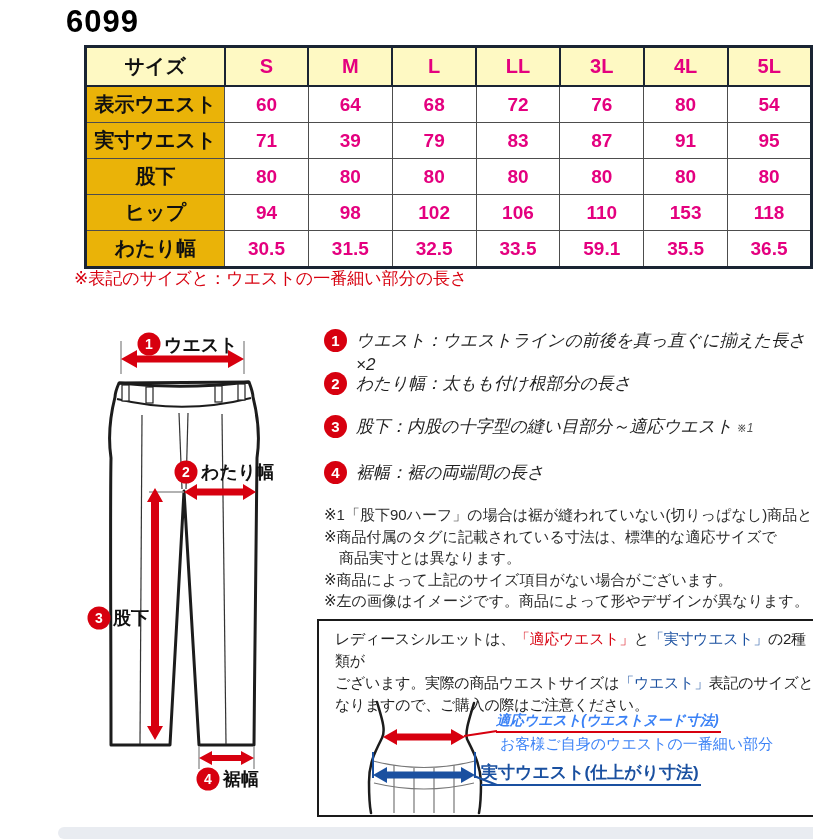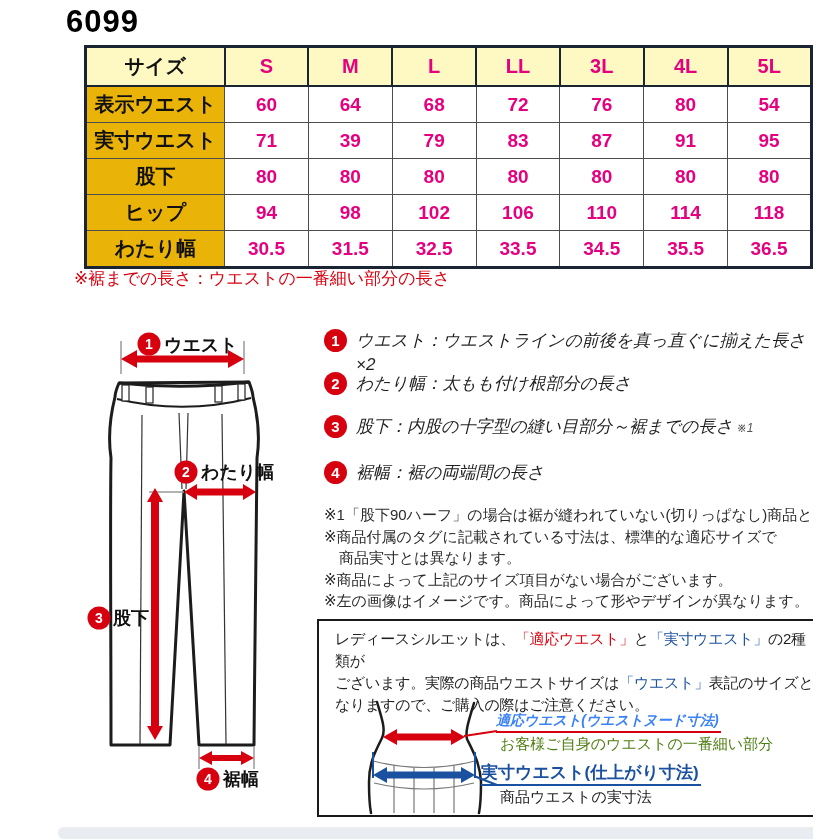--- a/index.html
+++ b/index.html
@@ -33,21 +33,21 @@
   
   .notes-block{position:absolute;left:288px;top:504px;font-size:15px;line-height:21.5px;color:#2b2b2b;white-space:pre;}
 
   
   .info-box{position:absolute;left:281px;top:619px;width:505px;height:198px;border:2px solid #1a1a1a;background:#fff;box-sizing:border-box;}
   .info-intro{position:absolute;left:16px;top:7px;width:485px;font-size:15px;line-height:22px;white-space:pre-line;letter-spacing:-0.3px;}
   .c-black{color:#1f1f1f;} .c-red{color:#d7000f;} .c-blue{color:#1a50a0;}
   .silhouette-svg{position:absolute;left:0;top:0;width:100%;height:100%;pointer-events:none;}
   .fit-label{position:absolute;left:177px;top:89px;font-size:14px;font-weight:bold;color:#3b82f6;
      border-bottom:2.5px solid #d7000f;padding:0 2px 1px 0;line-height:20px;white-space:nowrap;font-style:italic;}
-  .fit-desc{position:absolute;left:181px;top:114px;font-size:15px;color:#4d7c0f;white-space:nowrap;}
+  .fit-desc{position:absolute;left:181px;top:114px;font-size:15px;color:#3b82f6;white-space:nowrap;}
   .actual-label{position:absolute;left:162px;top:142px;font-size:17px;font-weight:bold;color:#1a50a0;
      border-bottom:2.5px solid #1a50a0;padding:0 2px 1px 0;line-height:20px;white-space:nowrap;}
   .actual-desc{position:absolute;left:181px;top:167px;font-size:15px;color:#222;white-space:nowrap;}
 
   
   .pants-svg{position:absolute;left:40px;top:325px;width:250px;height:470px;}
   .pants-svg text{font-family:"Liberation Sans","DejaVu Sans",sans-serif;}
   .diagram-label{font-size:18px;font-weight:bold;fill:#111;}
   .badge-num{font-size:14px;font-weight:bold;fill:#fff;text-anchor:middle;}
 
@@ -116,39 +116,39 @@
             <td>80</td>
             <td>80</td>
           </tr>
           <tr>
             <th>ヒップ</th>
             <td>94</td>
             <td>98</td>
             <td>102</td>
             <td>106</td>
             <td>110</td>
-            <td>114</td>
+            <td>153</td>
             <td>118</td>
           </tr>
           <tr>
             <th>わたり幅</th>
             <td>30.5</td>
             <td>31.5</td>
             <td>32.5</td>
             <td>33.5</td>
-            <td>34.5</td>
+            <td>59.1</td>
             <td>35.5</td>
             <td>36.5</td>
           </tr>
         </tbody>
     </table>
   </div>
 
   <div class="table-notes">
-    <div>※裾までの長さ：ウエストの一番細い部分の長さ</div>
+    <div>※表記のサイズと：ウエストの一番細い部分の長さ</div>
   </div>
 
   <svg class="pants-svg" viewBox="0 0 250 470">
 
     <line x1="45" y1="16" x2="45" y2="49" stroke="#9a9a9a" stroke-width="1.5"></line>
     <line x1="168" y1="16" x2="168" y2="49" stroke="#9a9a9a" stroke-width="1.5"></line>
 
     <polygon points="45,34 61,25 61,30.5 152,30.5 152,25 168,34 152,43 152,37.5 61,37.5 61,43" fill="#d7000f"></polygon>
 
     <g stroke="#1c1c1c" stroke-width="3" fill="none" stroke-linejoin="round">
@@ -195,21 +195,21 @@
   <div class="m-item" style="top:329px;">
     <span class="num-badge">1</span>
     <span class="m-text">ウエスト：ウエストラインの前後を真っ直ぐに揃えた長さ×2</span>
   </div>
   <div class="m-item" style="top:372px;">
     <span class="num-badge">2</span>
     <span class="m-text">わたり幅：太もも付け根部分の長さ</span>
   </div>
   <div class="m-item" style="top:415px;">
     <span class="num-badge">3</span>
-    <span class="m-text"><span>股下：内股の十字型の縫い目部分～裾までの長さ</span><span class="m-note">※1</span></span>
+    <span class="m-text"><span>股下：内股の十字型の縫い目部分～適応ウエスト</span><span class="m-note">※1</span></span>
   </div>
   <div class="m-item" style="top:461px;">
     <span class="num-badge">4</span>
     <span class="m-text">裾幅：裾の両端間の長さ</span>
   </div>
 
   <div class="notes-block">※1「股下90ハーフ」の場合は裾が縫われていない(切りっぱなし)商品となります。
 ※商品付属のタグに記載されている寸法は、標準的な適応サイズで
 　商品実寸とは異なります。
 ※商品によって上記のサイズ項目がない場合がございます。
@@ -240,18 +240,17 @@
 
       <polygon points="54,154 68,146 68,150.5 142,150.5 142,146 156,154 142,162 142,157.5 68,157.5 68,162" fill="#1a50a0"></polygon>
       <line x1="155" y1="155" x2="178" y2="164" stroke="#1a50a0" stroke-width="2.2"></line>
     </svg>
     <div class="info-intro"><span class="c-black">レディースシルエットは、</span><span class="c-red">「適応ウエスト」</span><span class="c-black">と</span><span class="c-blue">「実寸ウエスト」</span><span class="c-black">の2種類が
 ございます。実際の商品ウエストサイズは</span><span class="c-blue">「ウエスト」</span><span class="c-black">表記のサイズと
 なりますので、ご購入の際はご注意ください。</span></div>
     <div class="fit-label">適応ウエスト(ウエストヌード寸法)</div>
     <div class="fit-desc">お客様ご自身のウエストの一番細い部分</div>
     <div class="actual-label">実寸ウエスト(仕上がり寸法)</div>
-    <div class="actual-desc">商品ウエストの実寸法</div>
   </div>
 
   <div class="bottom-bar"></div>
 
 </div>
 
 </body></html>

